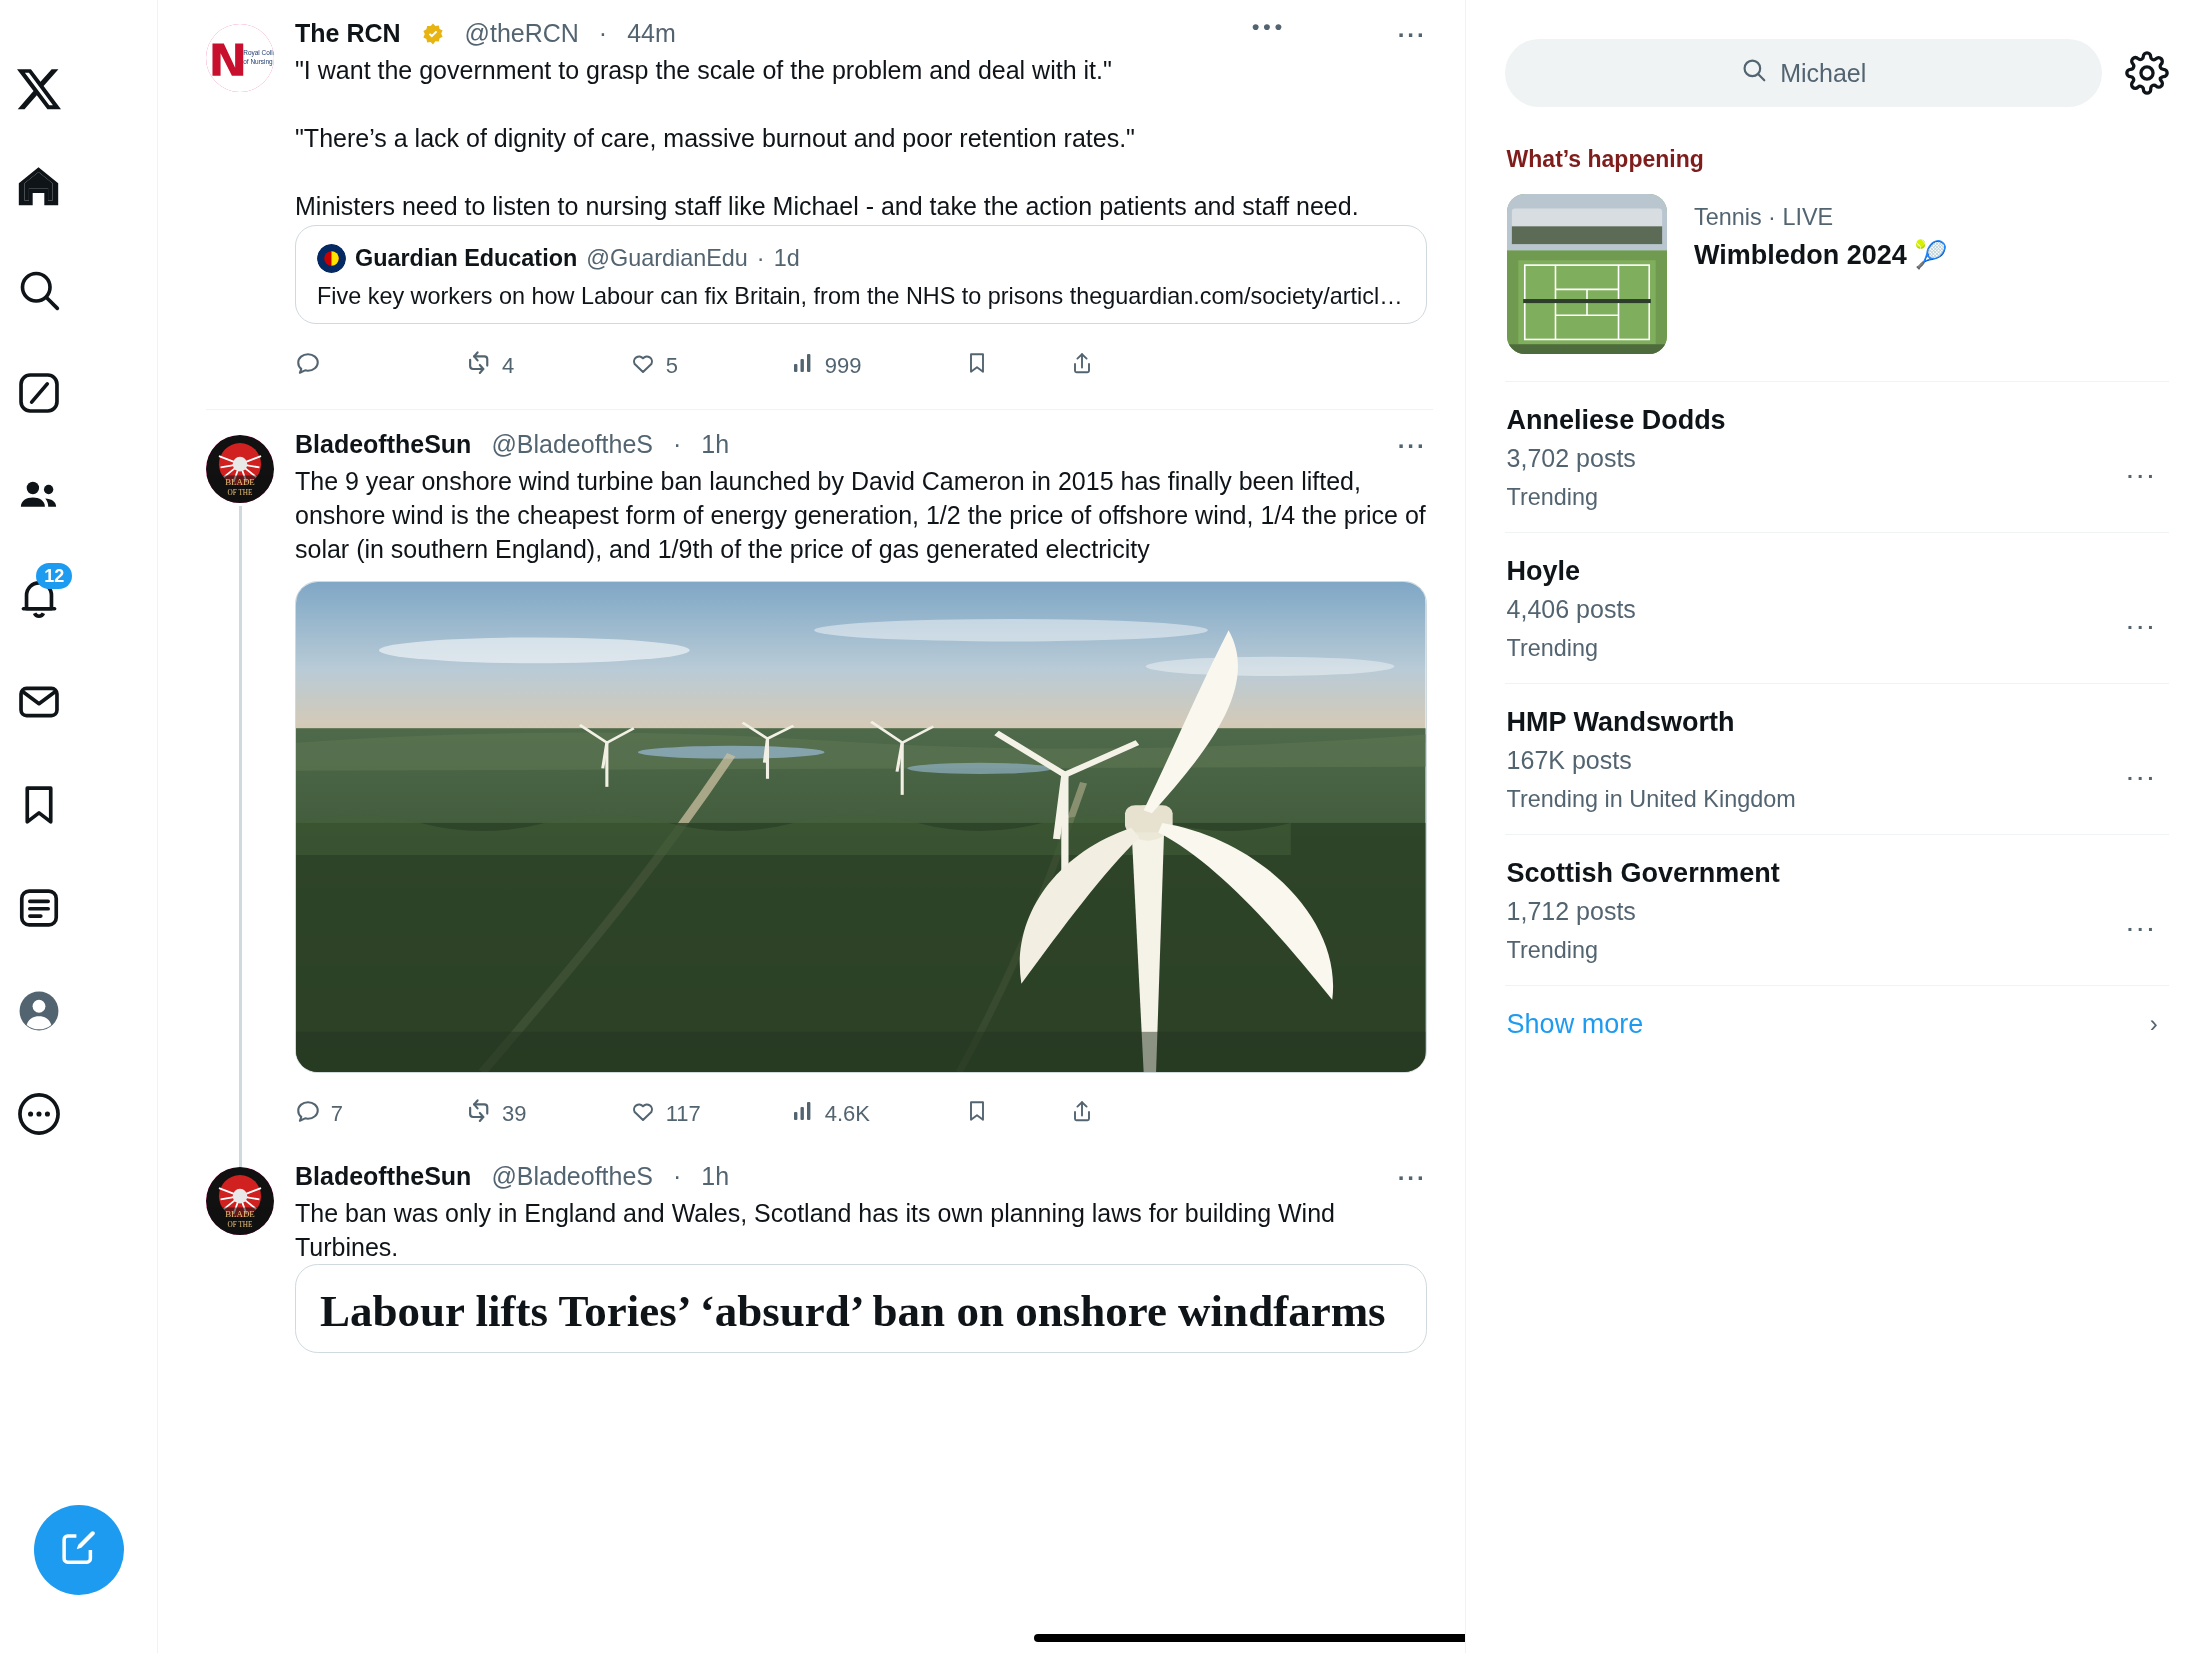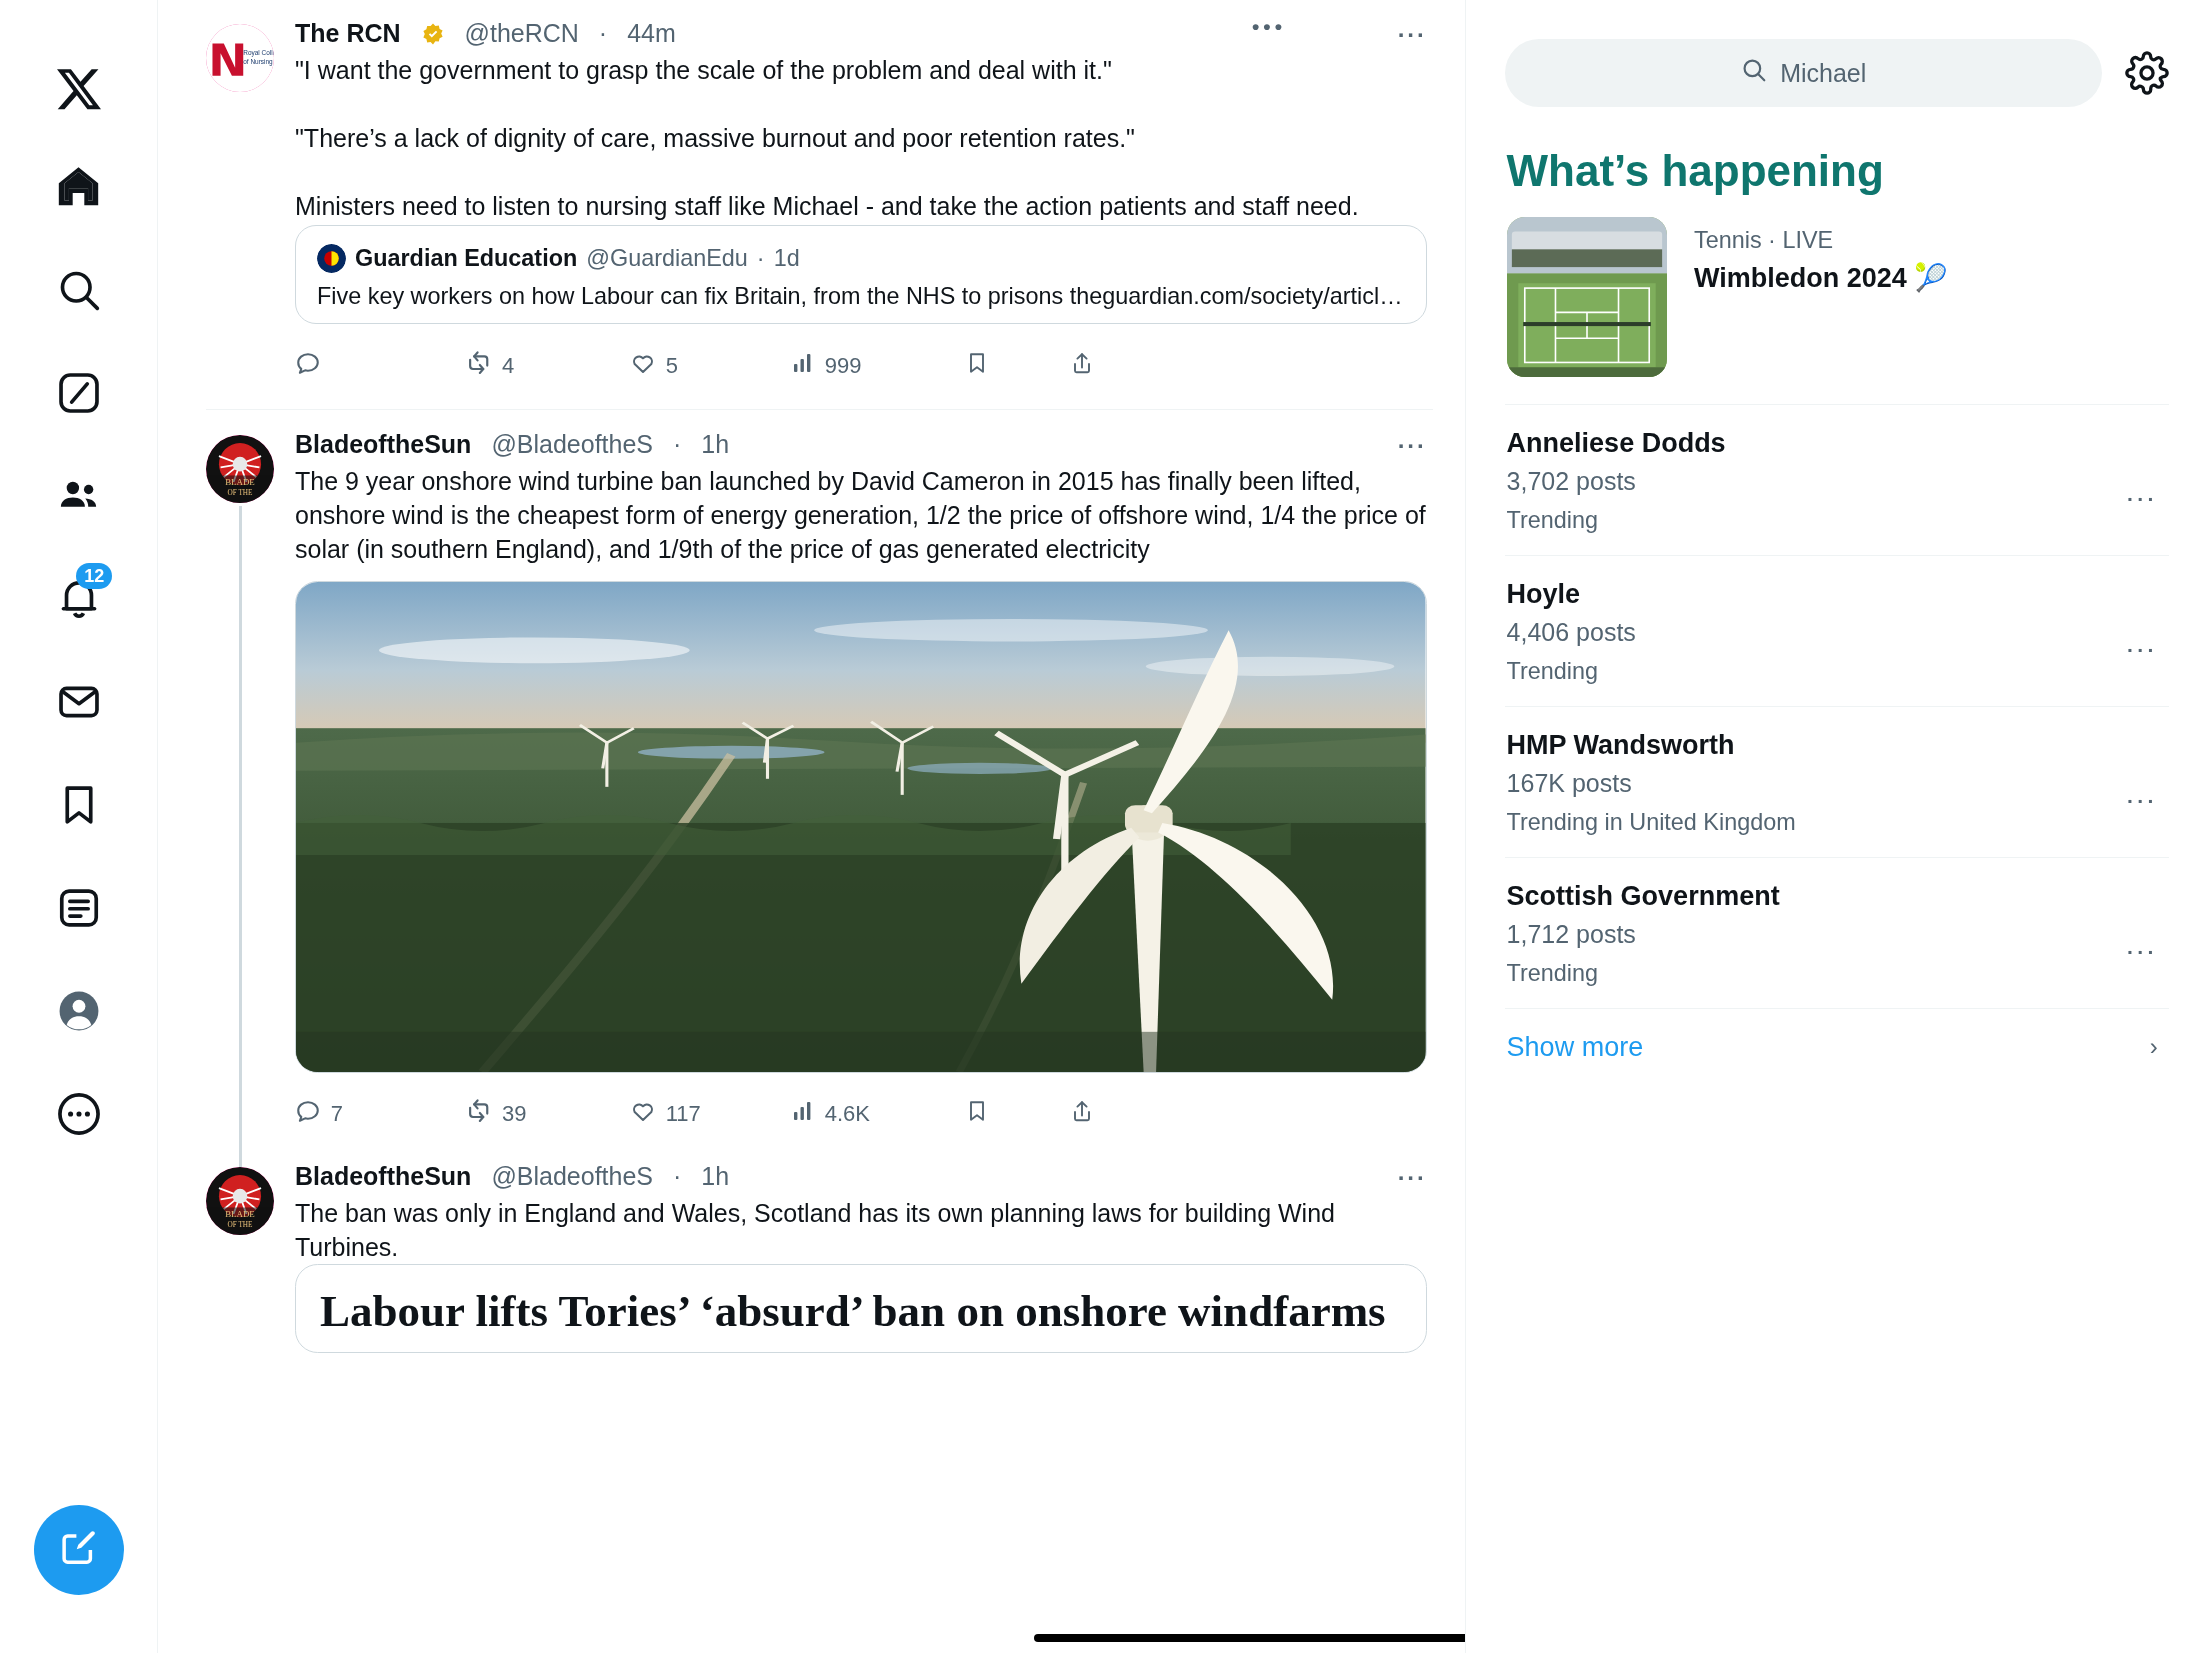--- a/index.html
+++ b/index.html
@@ -30,21 +30,21 @@
   .batt::after {
     content: ""; position: absolute; right: -4.8px; top: 4.8px; width: 2.4px; height: 6.5px;
     background: #0f1419; border-radius: 0 1.6px 1.6px 0;
   }
   .batt .fill { position: absolute; left: 1.6px; top: 1.6px; bottom: 1.6px; width: 34%; background: #f5c518; border-radius: 2.4px; }
 
   
   .leftnav {
     width: 158px; min-width: 158px; height: 1653px;
     border-right: 0.8px solid #eff3f4;
-    display: flex; flex-direction: column; align-items: center;
+    display: flex; flex-direction: column; 
     padding-top: 50px; position: relative;
   }
   .nav-item {
     width: 77px; height: 77px; border-radius: 50%;
     display: flex; align-items: center; justify-content: center;
     position: relative; margin-bottom: 26px; cursor: pointer;
   }
   .nav-logo { width: 77px; height: 77px; display:flex;align-items:center;justify-content:center; margin-bottom: 22.6px; }
   .badge {
     position: absolute; top: 1.6px; right: 4.8px;
@@ -121,21 +121,21 @@
 
   
   .rightbar { flex: 1; height: 1653px; padding: 39px 36px 0 39px; position: relative; }
   .search-row { display: flex; align-items: center; gap: 22.6px; }
   .search-box {
     flex: 1; height: 68px; background: #eff3f4; border-radius: 36px;
     display: flex; align-items: center; justify-content: center; gap: 13px;
     color: #536471; font-size: 25px; cursor: text;
   }
   .gear { width: 44px; height: 44px; cursor: pointer; }
-  .wh-title { font-size: 44px; font-weight: 700; color: #0f766e; margin: 39px 0 21px 1.6px; }
+  .wh-title { font-size: 23px; font-weight: 700; color: #7f1d1d; margin: 39px 0 21px 1.6px; }
   .wimb { display: flex; gap: 27.4px; align-items: flex-start; padding: 0 0 27.4px 1.6px; }
   .wimb-img { width: 160px; height: 160px; border-radius: 18px; overflow: hidden; position: relative; }
   .wimb-meta { font-size: 23.4px; color: #536471; padding-top: 9.7px; }
   .wimb-title { font-size: 27px; font-weight: 700; color: #0f1419; margin-top: 8px; }
   .trend {
     position: relative; padding: 22.6px 0 21px 1.6px; border-top: 0.8px solid #eff3f4;
   }
   .trend-name { font-size: 27px; font-weight: 700; color: #0f1419; }
   .trend-posts { font-size: 25px; color: #536471; margin-top: 8px; }
   .trend-cat { font-size: 23.4px; color: #536471; margin-top: 11.3px; }

